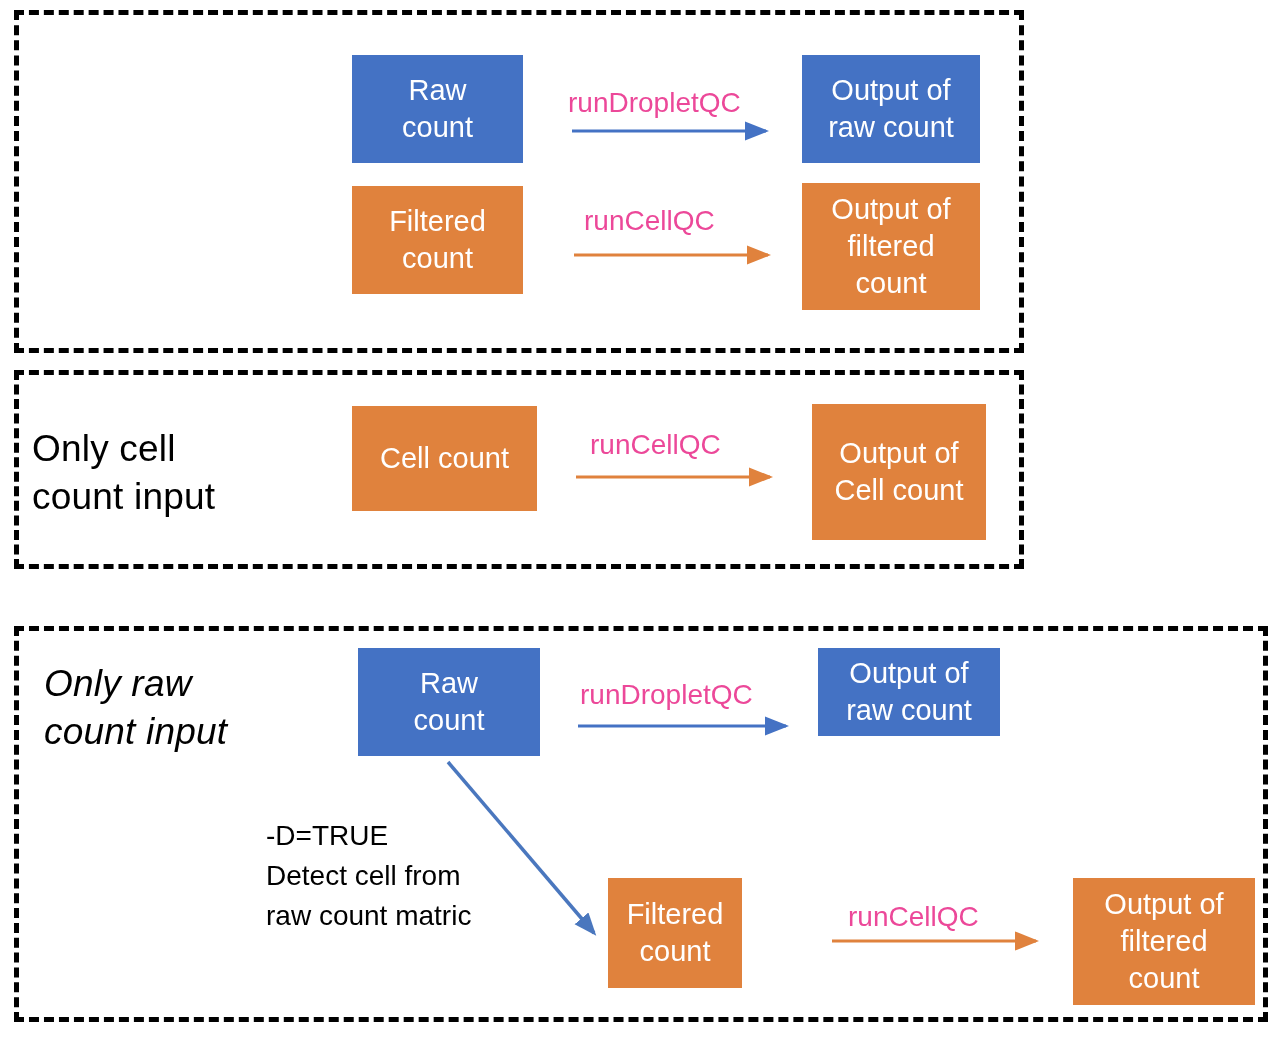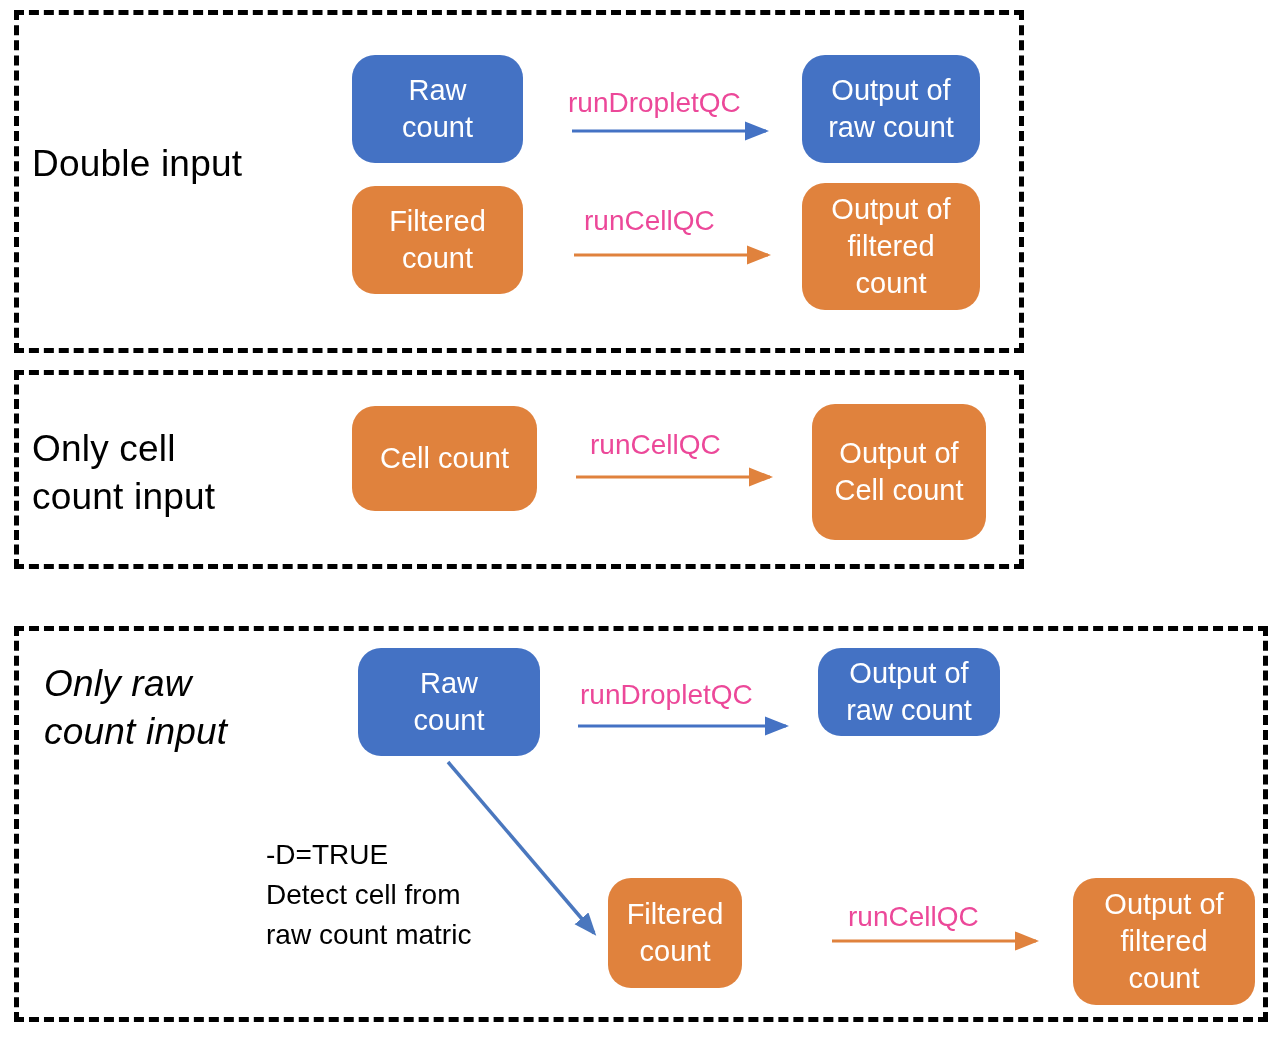--- a/index.html
+++ b/index.html
@@ -48,21 +48,20 @@
     align-items: center;
     justify-content: center;
     text-align: center;
     color: #ffffff;
     font-size: 29px;
     line-height: 1.28;
     font-weight: 400;
     white-space: pre-line;
     box-sizing: border-box;
     padding: 2px 4px;
-    border-radius: 23px;
   }
   .node.blue   { background: #4472C4; }
   .node.orange { background: #E0823D; text-align: center; }
 
   
   #n1-raw     { left: 352px; top: 55px;  width: 171px; height: 108px; }
   #n1-rawout  { left: 802px; top: 55px;  width: 178px; height: 108px; }
   #n1-filt    { left: 352px; top: 186px; width: 171px; height: 108px; }
   #n1-filtout { left: 802px; top: 183px; width: 178px; height: 127px; }
 
@@ -88,21 +87,20 @@
   #e3-label { left: 590px; top: 428px; }
   #e4-label { left: 580px; top: 678px; }
   #e5-label { left: 848px; top: 900px; }
 
   .annotation {
     position: absolute;
     color: #000000;
     font-size: 28px;
     line-height: 1.42;
     white-space: pre-line;
-    margin-top: 19px;
   }
   #a1-detect { left: 266px; top: 816px; }
 
   svg.arrows {
     position: absolute;
     left: 0;
     top: 0;
     width: 1282px;
     height: 1044px;
     pointer-events: none;
@@ -134,21 +132,20 @@
     <line x1="576" y1="477" x2="770" y2="477" stroke="#E0823D" stroke-width="3" marker-end="url(#head-orange)"></line>
 
     <line x1="578" y1="726" x2="786" y2="726" stroke="#4472C4" stroke-width="3" marker-end="url(#head-blue)"></line>
 
     <line x1="832" y1="941" x2="1036" y2="941" stroke="#E0823D" stroke-width="3" marker-end="url(#head-orange)"></line>
 
     <line x1="448" y1="762" x2="594" y2="933" stroke="#4A77BE" stroke-width="3.5" marker-end="url(#head-blue-lg)"></line>
   </svg>
 
   <div class="panel" id="panel-double"></div>
-  <div class="panel-label" id="label-double">Double input</div>
 
   <div class="node blue" id="n1-raw">Raw
 count</div>
   <div class="node blue" id="n1-rawout">Output of
 raw count</div>
   <div class="node orange" id="n1-filt">Filtered
 count</div>
   <div class="node orange" id="n1-filtout">Output of
 filtered
 count</div>

